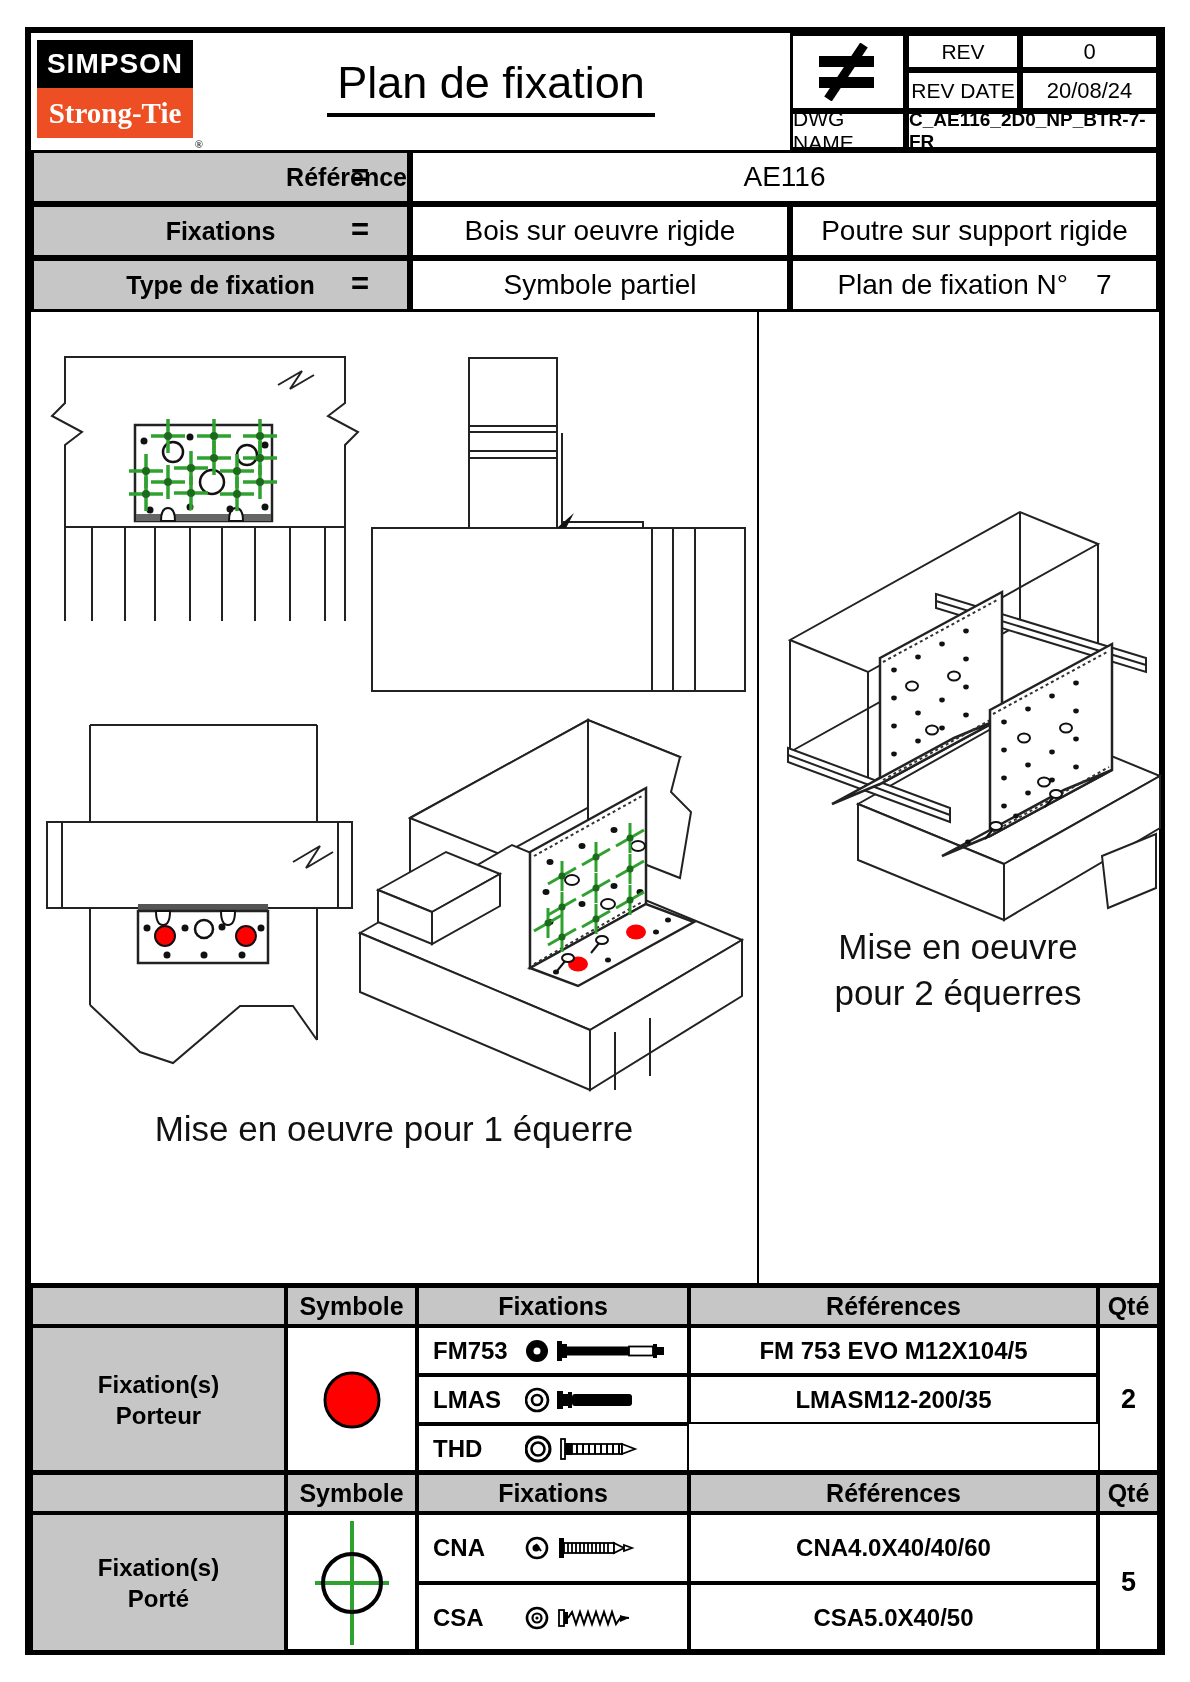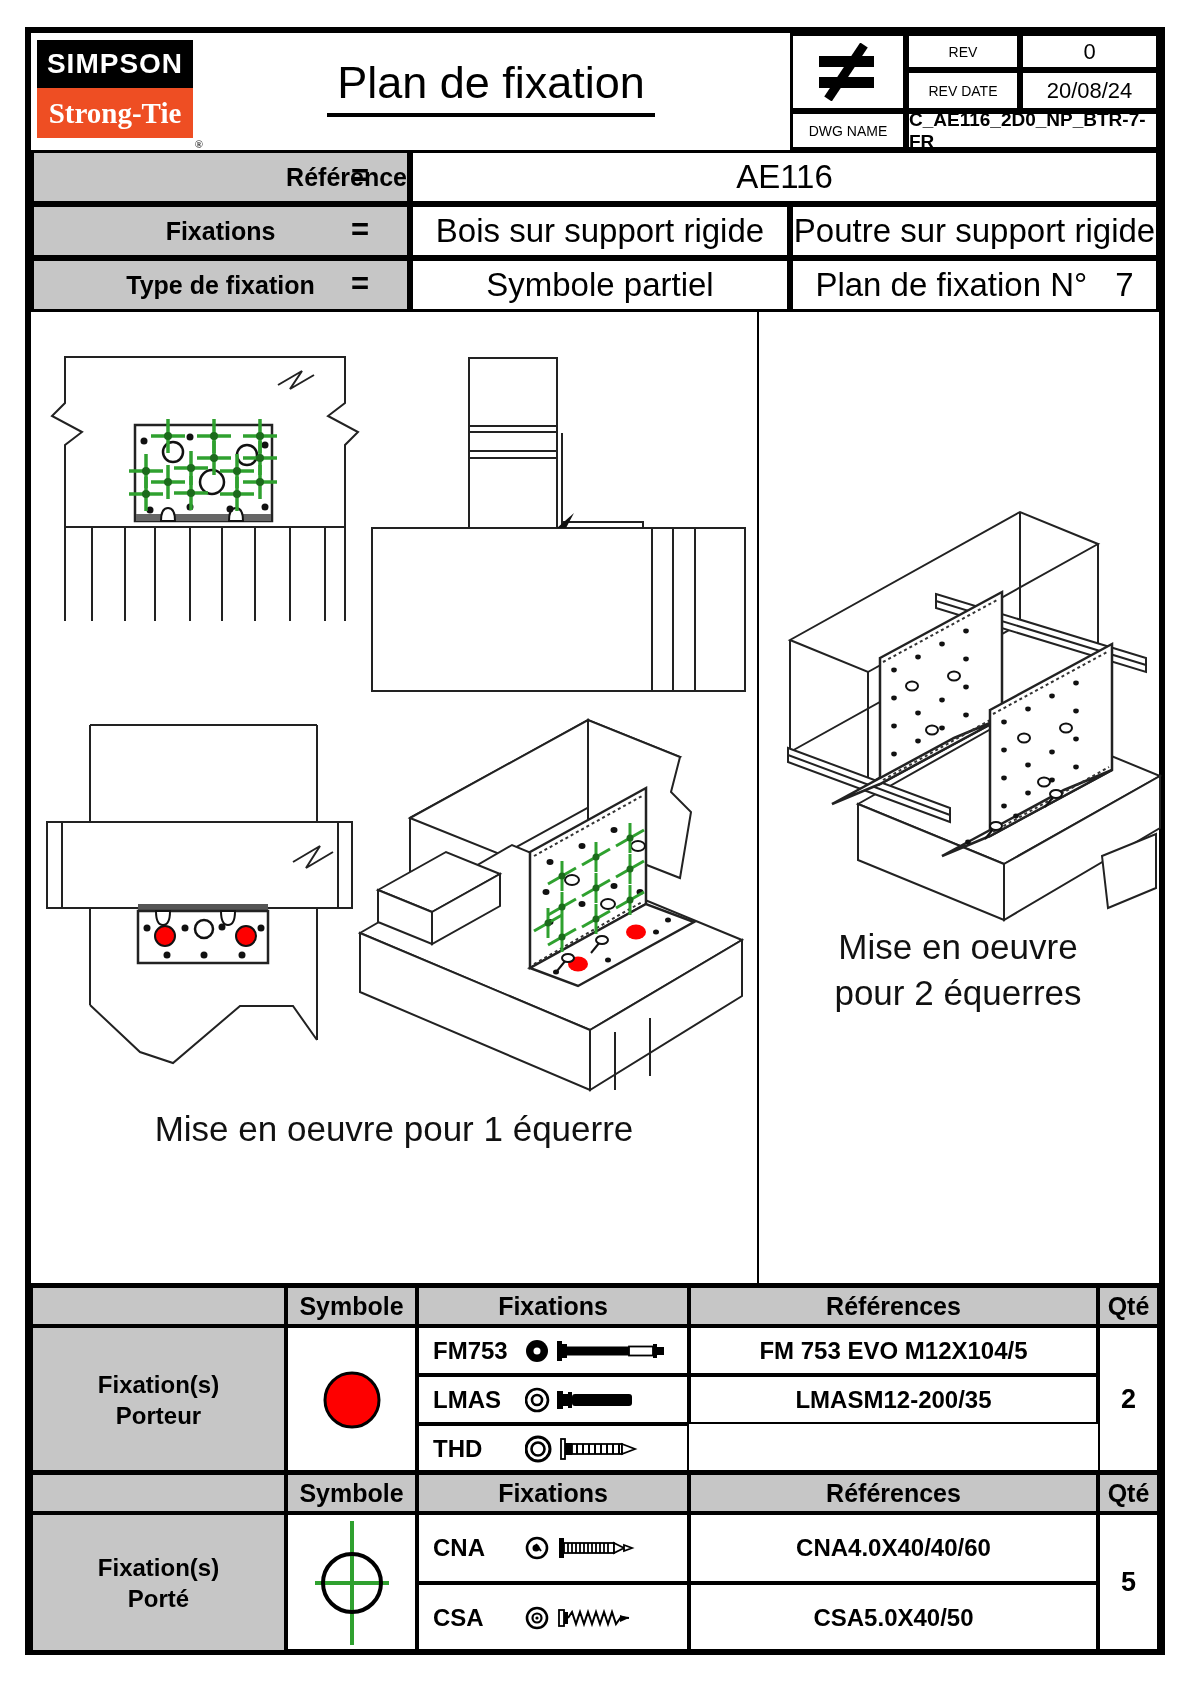--- a/index.html
+++ b/index.html
@@ -16,27 +16,27 @@
   
   .header{position:absolute;left:31px;top:33px;width:1128px;height:117px;border-bottom:3px solid #000;box-sizing:content-box;}
   .logo{position:absolute;left:6px;top:7px;width:156px;}
   .logo-black{height:48px;background:#000;color:#fff;font-weight:bold;font-size:28px;
               display:flex;align-items:center;justify-content:center;letter-spacing:1px;}
   .logo-orange{height:50px;background:#ee4e23;color:#fff;font-weight:bold;font-size:29px;
                font-family:"Liberation Serif",serif;display:flex;align-items:center;justify-content:center;position:relative;}
   .logo-reg{position:absolute;right:-10px;bottom:-12px;font-size:11px;color:#333;}
   .title-wrap{position:absolute;left:180px;top:24px;width:560px;text-align:center;}
   .title-text{display:inline-block;font-size:45px;border-bottom:4px solid #000;padding:0 10px 4px 10px;}
-  .rev-label{font-size:14px;}
+  .rev-label{font-size:21px;}
   .rev-val{font-size:22px;}
   .dwg-val{font-size:19px;font-weight:bold;}
   
   .info{position:absolute;left:31px;top:150px;width:1128px;height:162px;}
   .info .lab{font-size:25px;font-weight:bold;}
-  .info .val{font-size:33px;}
+  .info .val{font-size:28px;}
   .eq{position:absolute;right:38px;top:50%;transform:translateY(-54%);font-size:31px;font-weight:bold;}
   
   .drawings{position:absolute;left:31px;top:312px;width:1128px;height:971px;border-bottom:2px solid #000;}
   .divider{position:absolute;left:726px;top:0;width:2px;height:971px;background:#000;}
   .caption{position:absolute;font-size:35px;text-align:center;color:#111;}
   
   .ft{position:absolute;left:31px;width:1128px;border-top:3px solid #000;box-sizing:content-box;}
   .ft .hdr{font-size:25px;font-weight:bold;}
   .ft .rowlab{font-size:24px;font-weight:bold;text-align:center;line-height:31px;}
   .ft .ref{font-size:24px;font-weight:bold;}
@@ -88,21 +88,21 @@
    </div>
    <div class="cell" style="left:379px;top:0;width:749px;height:54px;">
      <span class="val">AE116</span>
    </div>
 
    <div class="cell gray" style="left:0;top:54px;width:379px;height:54px;">
      <span class="lab">Fixations</span>
      <span class="eq">=</span>
    </div>
    <div class="cell" style="left:379px;top:54px;width:380px;height:54px;">
-     <span class="val">Bois sur support rigide</span>
+     <span class="val">Bois sur oeuvre rigide</span>
    </div>
    <div class="cell" style="left:759px;top:54px;width:369px;height:54px;">
      <span class="val">Poutre sur support rigide</span>
    </div>
 
    <div class="cell gray" style="left:0;top:108px;width:379px;height:54px;">
      <span class="lab">Type de fixation</span>
      <span class="eq">=</span>
    </div>
    <div class="cell" style="left:379px;top:108px;width:380px;height:54px;">

